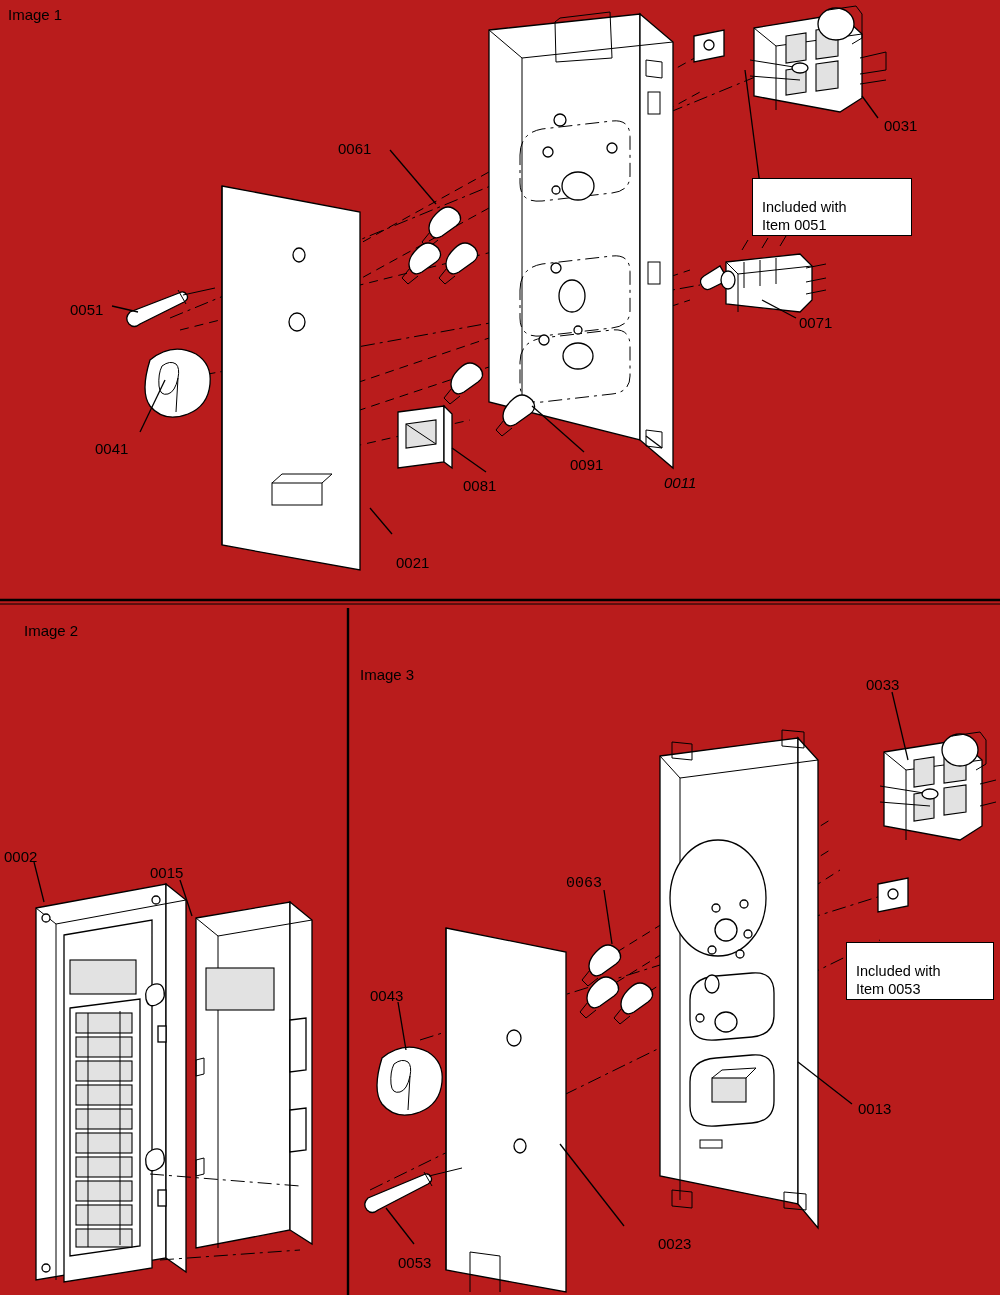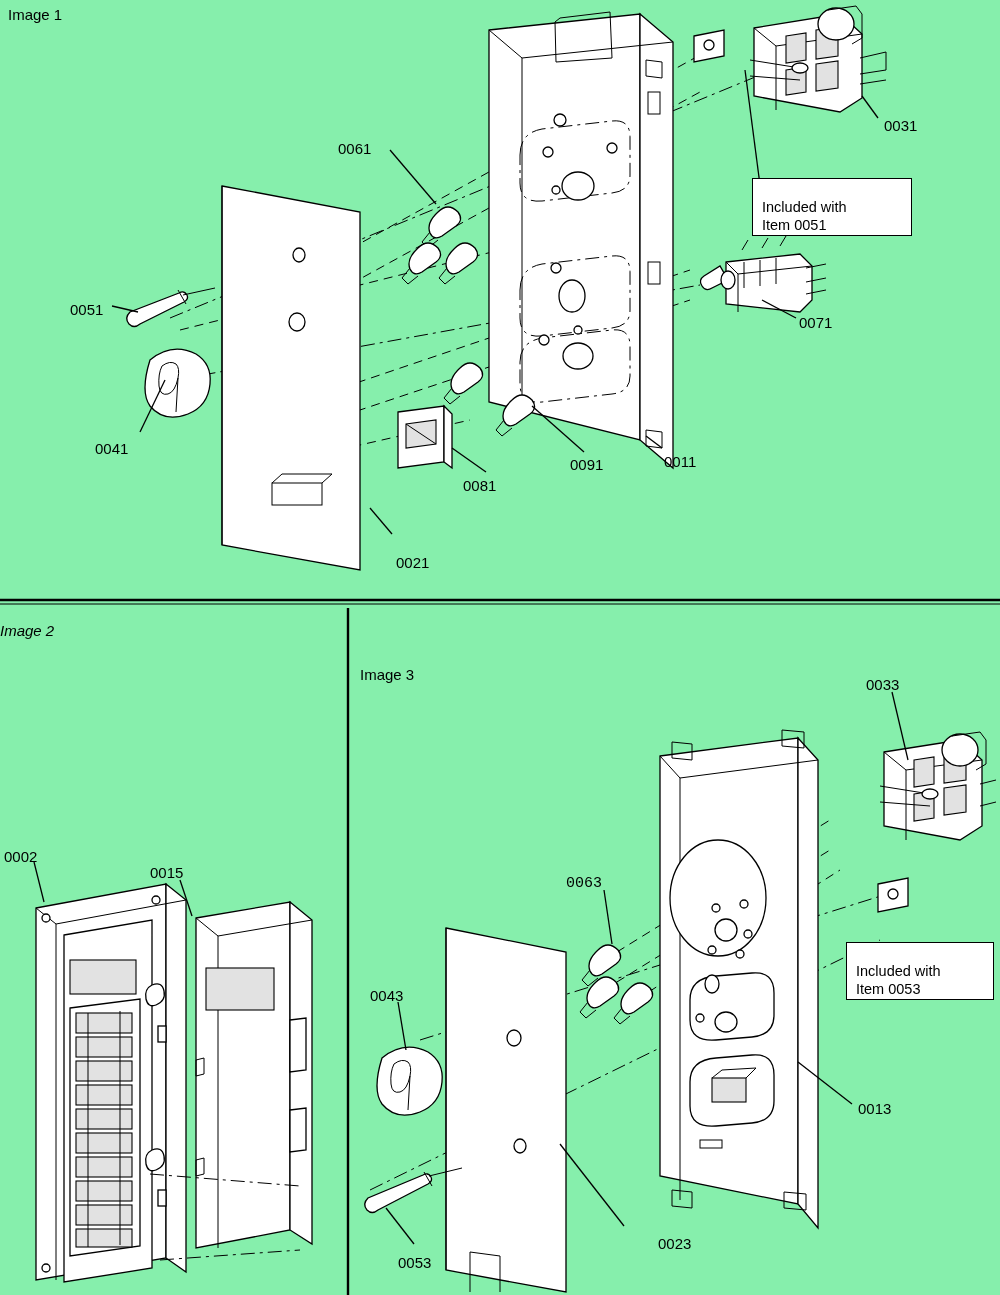--- a/index.html
+++ b/index.html
@@ -8,21 +8,21 @@
     background: #ffffff;
   }
   body {
     font-family: "Liberation Sans", sans-serif;
     color: #000000;
   }
   #page {
     position: relative;
     width: 1000px;
     height: 1295px;
-    background: #86efac;
+    background: #b91c1c;
     overflow: hidden;
   }
   .panel-label {
     position: absolute;
     font-size: 15px;
     color: #000;
     white-space: nowrap;
   }
   .callout {
     position: absolute;
@@ -305,31 +305,31 @@
       <path d="M892 692 L908 760"></path>
       <path d="M604 890 L612 944"></path>
       <path d="M398 1002 L406 1050"></path>
       <path d="M852 1104 L798 1062"></path>
       <path d="M624 1226 L560 1144"></path>
       <path d="M414 1244 L386 1208"></path>
     </g>
   </svg>
 
   <div class="panel-label" style="left:8px; top:6px;">Image 1</div>
-  <div class="panel-label" style="left:0; top:622px;font-style:italic;">Image 2</div>
+  <div class="panel-label" style="left:24px; top:622px;">Image 2</div>
   <div class="panel-label" style="left:360px; top:622px;margin-top:44px;">Image 3</div>
 
   <div class="callout" style="left:338px; top:140px;">0061</div>
   <div class="callout" style="left:884px; top:117px;">0031</div>
   <div class="callout" style="left:70px; top:301px;">0051</div>
   <div class="callout" style="left:799px; top:314px;">0071</div>
   <div class="callout" style="left:95px; top:440px;">0041</div>
   <div class="callout" style="left:463px; top:477px;">0081</div>
   <div class="callout" style="left:570px; top:456px;">0091</div>
-  <div class="callout" style="left:664px; top:453px;">0011</div>
+  <div class="callout" style="left:664px; top:474px;font-style:italic;">0011</div>
   <div class="callout" style="left:396px; top:554px;">0021</div>
 
   <div class="notebox" style="left:752px; top:178px; width:160px; height:58px;">Included with
 Item 0051</div>
 
   <div class="callout" style="left:4px; top:848px;">0002</div>
   <div class="callout" style="left:150px; top:864px;">0015</div>
 
   <div class="callout" style="left:866px; top:676px;">0033</div>
   <div class="callout" style="left:566px; top:875px;font-family:Liberation Mono, monospace;">0063</div>

